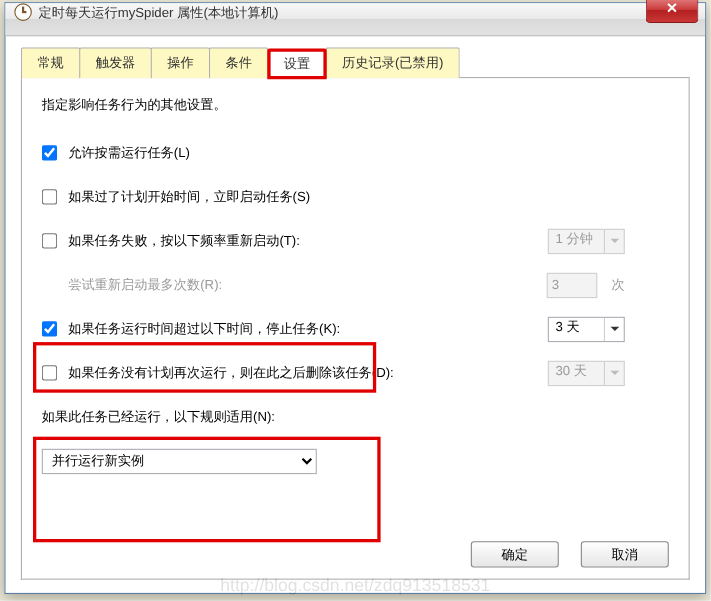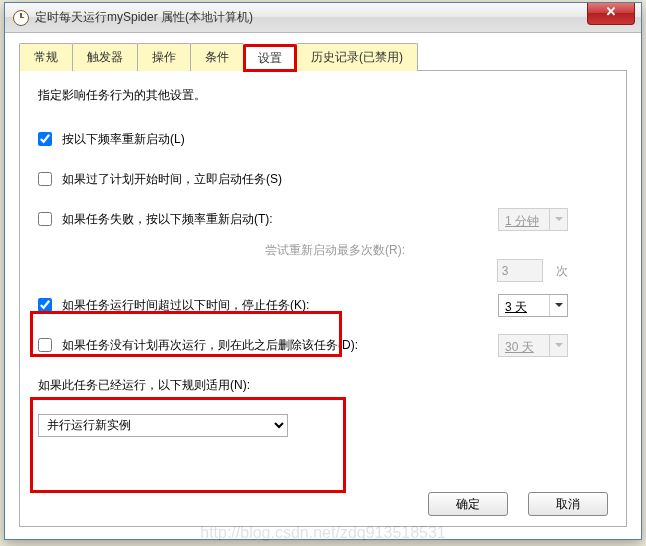--- a/index.html
+++ b/index.html
@@ -20,21 +20,20 @@
     height: 538px;
     background: #fff;
     border: 1px solid #5a7fa0;
     box-shadow: 0 4px 12px rgba(0,0,0,.3);
   }
   .titlebar {
     height: 30px;
     background: linear-gradient(to bottom, #f8f8f8 0%, #e9e9e9 50%, #d9d9d9 50%, #e3e3e3 100%);
     border-bottom: 1px solid #b8b8b8;
     display: flex;
-    align-items: center;
     padding-left: 8px;
   }
   .titlebar .icon {
     width: 16px; height: 16px;
     border: 1.5px solid #7a5a2a;
     border-radius: 50%;
     margin-right: 6px;
     position: relative;
     background: #fff;
   }
@@ -122,37 +121,36 @@
   }
   .row label.cb {
     display: flex;
     align-items: center;
     cursor: pointer;
   }
   .row input[type=checkbox] {
     width: 14px; height: 14px;
     margin: 0 10px 0 0;
   }
-  .row.disabled, .disabled-text { color: #9a9a9a; flex-direction: column; }
+  .row.disabled, .disabled-text { color: #9a9a9a; }
   .row .right-ctrl {
     margin-left: auto;
     margin-right: 40px;
   }
   .combo, .textnum, .select-ctrl {
     height: 23px;
     border: 1px solid #abadb3;
     background: #fff;
     font-size: 12px;
     padding: 0 4px;
   }
   .combo {
     display: inline-flex;
-    align-items: flex-end;
+    align-items: flex-start;
     padding-right: 0;
-    text-decoration: underline;
   }
   .combo .val { padding: 0 6px 0 2px; min-width: 42px; }
   .combo .arrow {
     width: 18px; height: 21px;
     display: flex; align-items: center; justify-content: center;
     border-left: 1px solid #d0d0d0;
     margin-left: 4px;
   }
   .combo.disabled { background: #f3f3f3; color: #9a9a9a; border-color: #d0d0d0; }
   .textnum { width: 46px; text-align: left; background: #f3f3f3; color: #9a9a9a; border-color: #d0d0d0; }
@@ -231,21 +229,21 @@
       <div class="tab active highlight">设置</div>
       <div class="tab">历史记录(已禁用)</div>
     </div>
 
     <div class="panel">
       <div class="desc">指定影响任务行为的其他设置。</div>
 
       <div class="row">
         <label class="cb">
           <input type="checkbox" checked="" style="">
-          <span>按以下频率重新启动(L)</span>
+          <span>允许按需运行任务(L)</span>
         </label>
       </div>
 
       <div class="row">
         <label class="cb">
           <input type="checkbox" style="">
           <span>如果过了计划开始时间，立即启动任务(S)</span>
         </label>
       </div>
 

